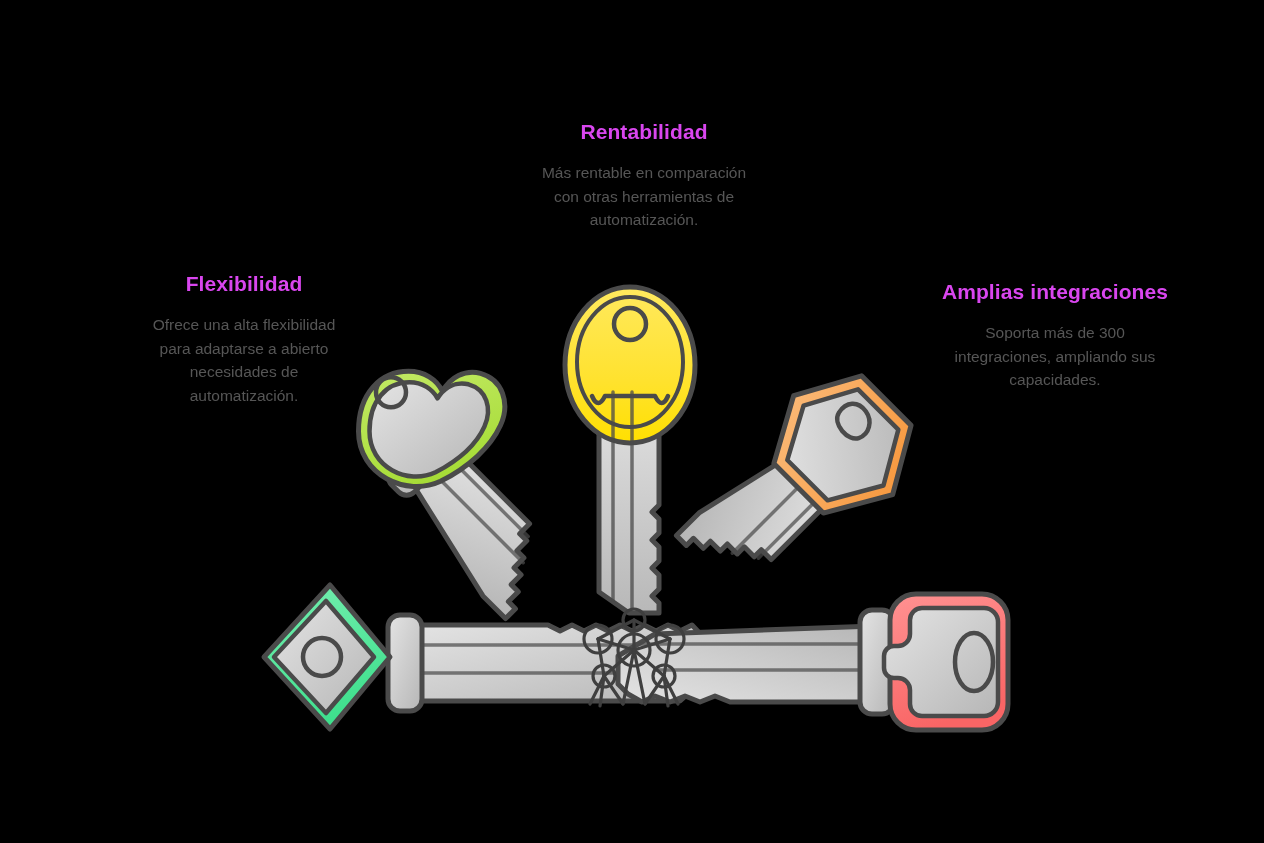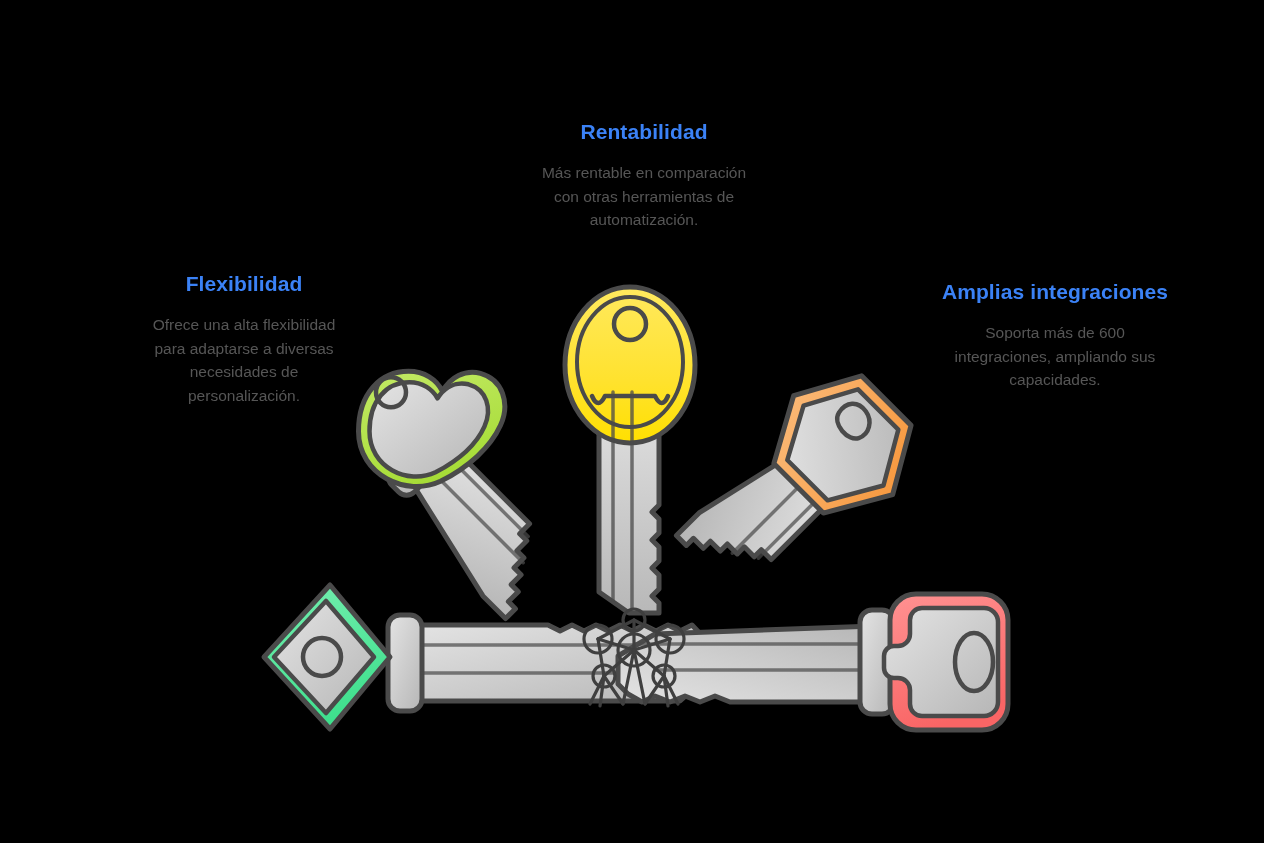--- a/index.html
+++ b/index.html
@@ -26,21 +26,21 @@
   }
 
   
   .callout {
     position: absolute;
     text-align: center;
   }
   .callout .c-title {
     font-size: 21px;
     font-weight: bold;
-    color: #3b82f6;
+    color: #d946ef;
     line-height: 1.3;
     margin: 0 0 12px 0;
     letter-spacing: 0.1px;
   }
   .callout .c-body {
     font-size: 15.5px;
     font-weight: 400;
     color: #565656;
     line-height: 1.52;
     margin: 16px;
@@ -224,26 +224,26 @@
     </g>
   </svg>
 
   <div class="callout" id="callout-rentabilidad">
     <h2 class="c-title">Rentabilidad</h2>
     <p class="c-body">Más rentable en comparación con otras herramientas de automatización.</p>
   </div>
 
   <div class="callout" id="callout-flexibilidad">
     <h2 class="c-title">Flexibilidad</h2>
-    <p class="c-body">Ofrece una alta flexibilidad para adaptarse a diversas necesidades de personalización.</p>
+    <p class="c-body">Ofrece una alta flexibilidad para adaptarse a abierto necesidades de automatización.</p>
   </div>
 
   <div class="callout" id="callout-integraciones">
     <h2 class="c-title">Amplias integraciones</h2>
-    <p class="c-body">Soporta más de 600 integraciones, ampliando sus capacidades.</p>
+    <p class="c-body">Soporta más de 300 integraciones, ampliando sus capacidades.</p>
   </div>
 
   <div class="callout" id="callout-codigo-abierto">
   </div>
 
   <div class="callout" id="callout-ejecucion-codigo">
   </div>
 
 </div>
 

